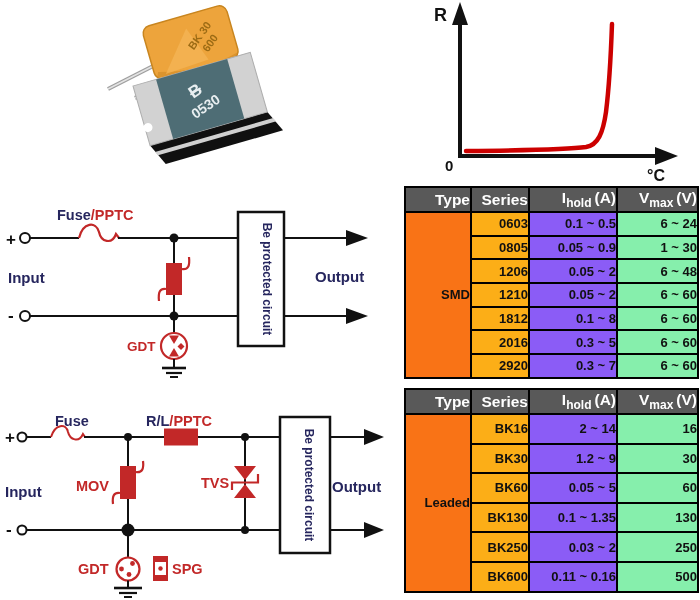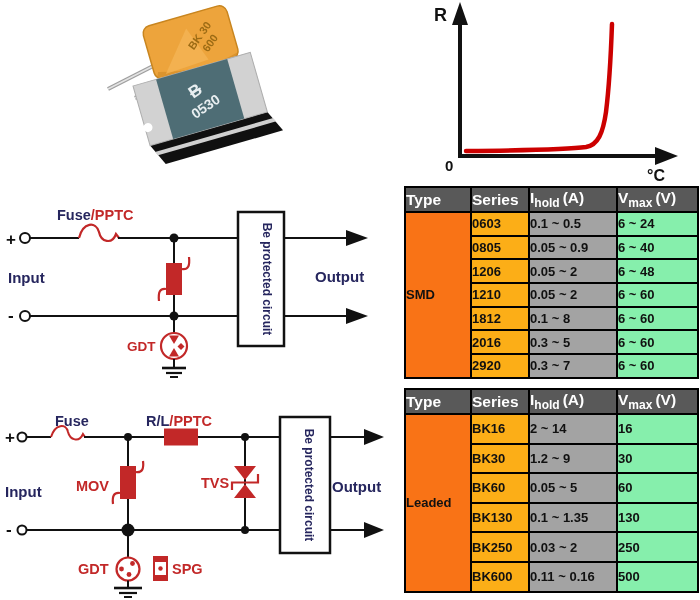--- a/index.html
+++ b/index.html
@@ -9,29 +9,29 @@
   }
   .abs{position:absolute;}
   svg text{font-family:"Liberation Sans","DejaVu Sans",sans-serif;}
 
   
   table.spec{
     position:absolute;border-collapse:collapse;table-layout:fixed;
     font-family:"Liberation Sans",sans-serif;
   }
   table.spec th,table.spec td{
-    border:2px solid #000;text-align:left;vertical-align:middle;padding:0;overflow:hidden;
+    border:2px solid #000;text-align:right;vertical-align:middle;padding:0;overflow:hidden;
   }
   table.spec th{background:#595959;color:#fff;font-size:15.5px;font-weight:bold;}
   table.spec th sub{font-size:12px;}
   table.spec th .unit{margin-left:3px;}
   table.spec td{font-size:13px;font-weight:bold;color:#111;}
   td.type-cell{background:#f97316;font-size:15px;}
   td.series-cell{background:#fcae17;}
-  td.ihold-cell{background:#a3a3a3;margin-top:34px;}
+  td.ihold-cell{background:#8b5cf6;margin-top:34px;}
   td.vmax-cell{background:#86efac;}
   #smd-table{left:404px;top:186px;}
   #smd-table thead tr{height:25px;}
   #smd-table tbody tr{height:23.7px;}
   #leaded-table{left:404px;top:388px;}
   #leaded-table thead tr{height:25px;}
   #leaded-table tbody tr{height:29.6px;}
 </style>
 </head>
 <body>
@@ -212,21 +212,21 @@
     <tbody>
       <tr>
         <td class="type-cell" rowspan="7">SMD</td>
         <td class="series-cell">0603</td>
         <td class="ihold-cell">0.1 ~ 0.5</td>
         <td class="vmax-cell">6 ~ 24</td>
       </tr>
       <tr>
           <td class="series-cell">0805</td>
           <td class="ihold-cell">0.05 ~ 0.9</td>
-          <td class="vmax-cell">6 ~ 40</td>
+          <td class="vmax-cell">1 ~ 30</td>
         </tr>
       <tr>
           <td class="series-cell">1206</td>
           <td class="ihold-cell">0.05 ~ 2</td>
           <td class="vmax-cell">6 ~ 48</td>
         </tr>
       <tr>
           <td class="series-cell">1210</td>
           <td class="ihold-cell">0.05 ~ 2</td>
           <td class="vmax-cell">6 ~ 60</td>

